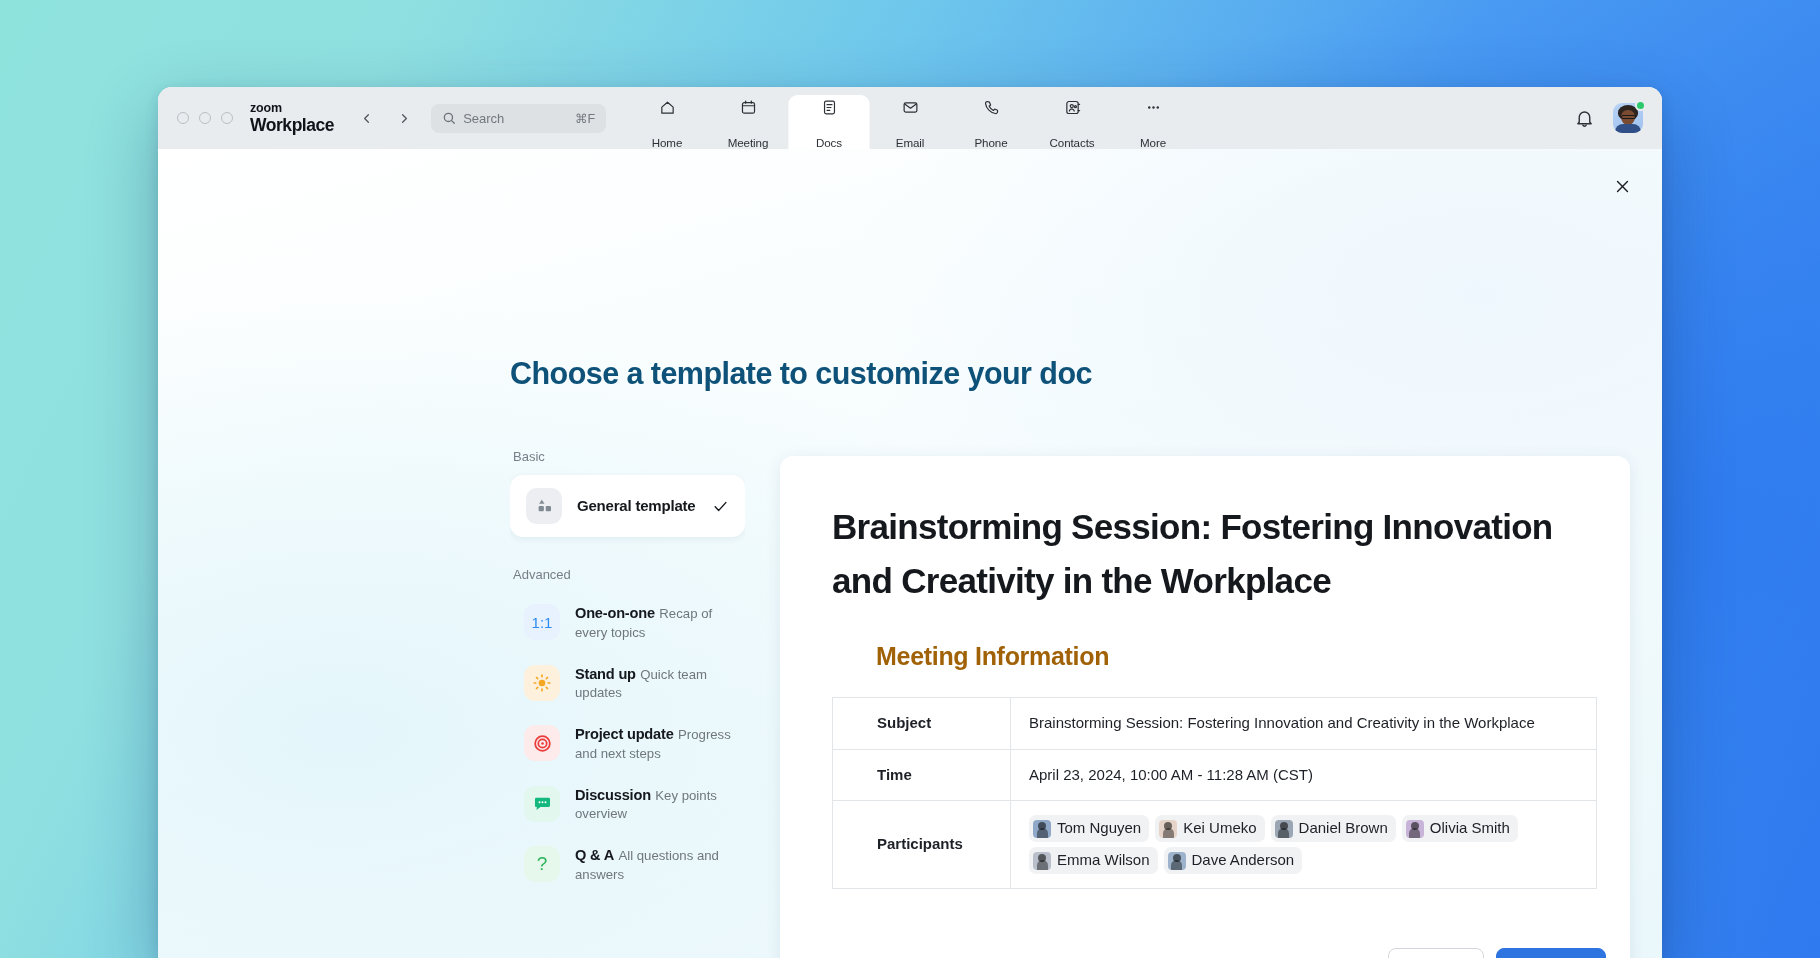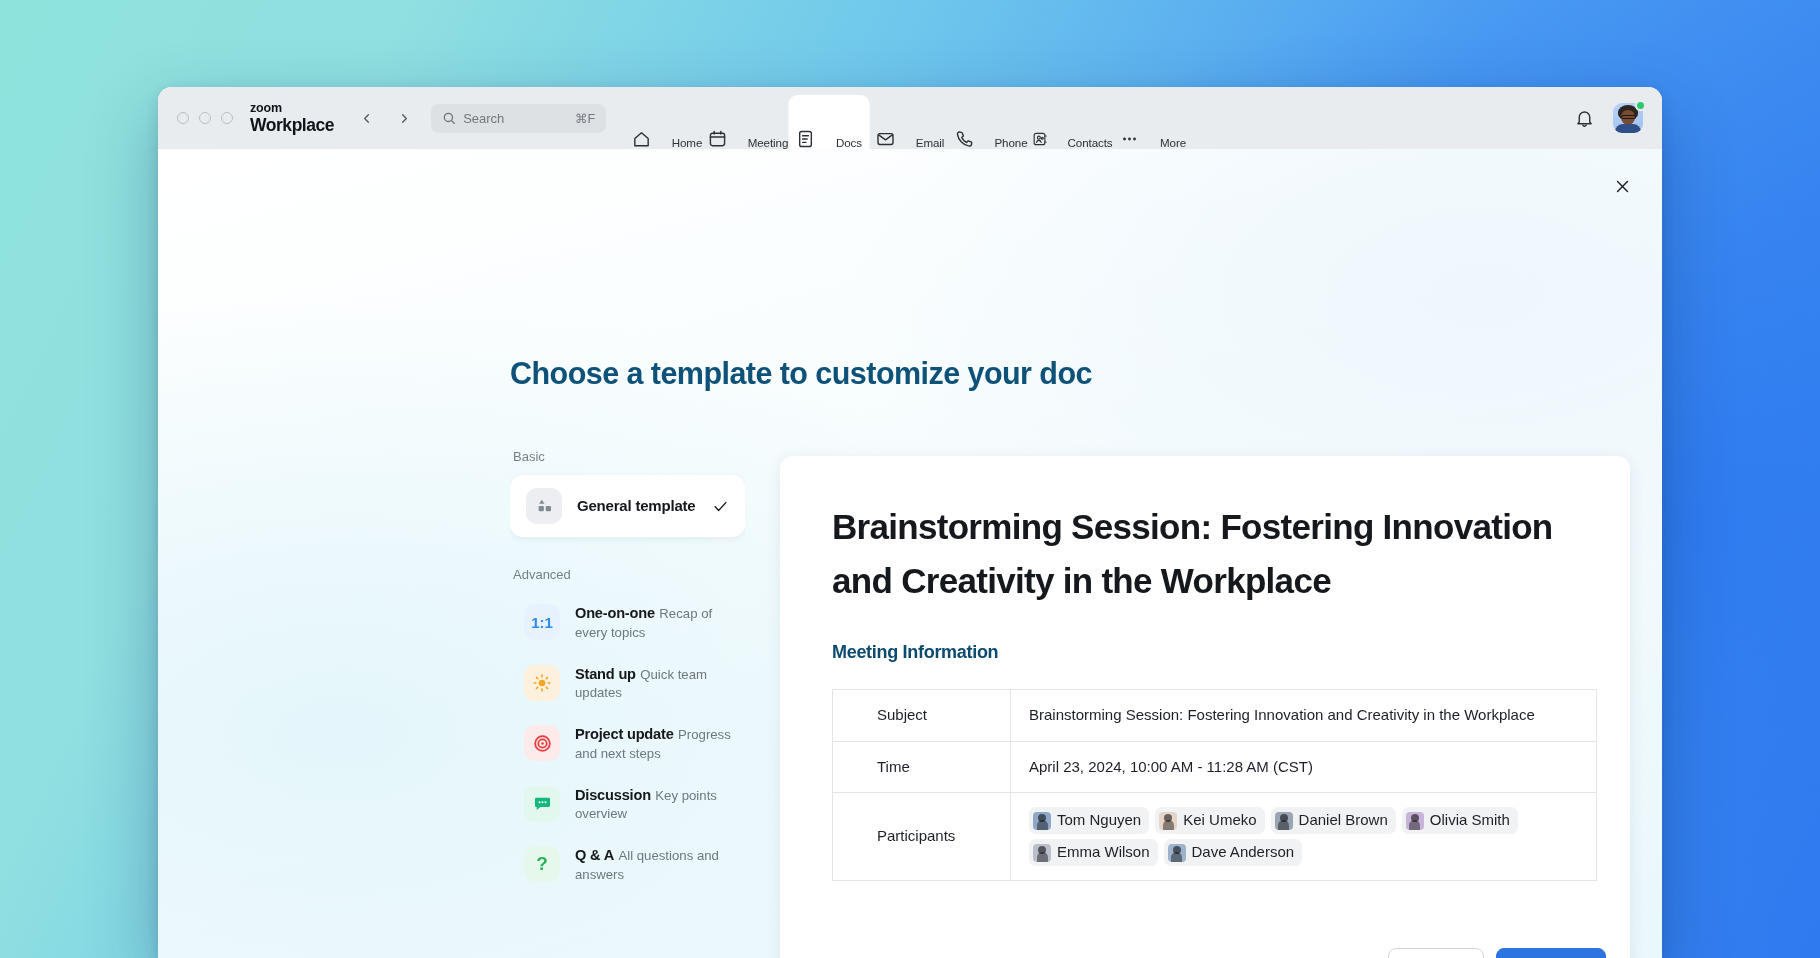--- a/index.html
+++ b/index.html
@@ -62,21 +62,21 @@
   }
   .searchbox .sph { font-size: 13px; color: #71787f; flex: 1; }
   .searchbox .kbd { font-size: 12.5px; color: #71787f; }
 
   .tabs {
     position: absolute; left: 50%; transform: translateX(-50%);
     bottom: 0; display: flex; align-items: flex-end; height: 62px;
   }
   .tab {
     width: 81px; height: 54px; border: 0; background: transparent;
-    display: flex; align-items: flex-end; justify-content: center;
+    display: flex; flex-direction: column; align-items: center; justify-content: center;
     gap: 20px; cursor: pointer; border-radius: 9px 9px 0 0; padding-top: 4px;
   }
   .tab .tlabel { font-size: 11.6px; color: #2b3137; letter-spacing: -.1px; }
   .tab.active { background: #ffffff; }
   .tab svg { display: block; }
 
   .tb-right {
     position: absolute; right: 19px; top: 0; height: 62px;
     display: flex; align-items: center; gap: 16px;
   }
@@ -145,21 +145,21 @@
     padding: 11px 14px; border-radius: 13px; cursor: pointer;
     margin-bottom: 2px;
   }
   .tpl-item.selected {
     background: #ffffff; box-shadow: 0 2px 7px rgba(20,50,80,.07);
     padding: 13px 16px;
   }
   .tpl-ico {
     width: 36px; height: 36px; border-radius: 11px; flex: 0 0 36px;
     display: flex; align-items: center; justify-content: center;
-    font-size: 15px; font-weight: 700;
+    font-size: 15px; font-weight: 400;
   }
   .tpl-text { flex: 1 1 auto; min-width: 0; }
   .tpl-name {
     font-size: 14.6px; font-weight: 700; color: #15181c;
     letter-spacing: -.2px; line-height: 1.2; margin-top: 24px;
   }
   .tpl-item.selected .tpl-name { font-size: 15px; }
   .tpl-desc { font-size: 13.2px; color: #6f777e; margin-top: 3px; line-height: 1.2; }
   .check { color: #15181c; display: flex; align-items: center; }
 
@@ -169,33 +169,33 @@
     width: 850px; bottom: -10px;
     background: #fff; border-radius: 13px 13px 0 0;
     box-shadow: 0 3px 16px rgba(25,60,95,.09);
     padding: 44px 52px 0 52px; overflow: hidden;
   }
   .doc-h1 {
     font-size: 35px; font-weight: 700; color: #15181c;
     line-height: 1.54; letter-spacing: -.7px;
   }
   .doc-h2 {
-    font-size: 18px; font-weight: 700; color: #0c4a6e;
-    letter-spacing: -.3px; margin-top: 34px;
+    font-size: 25px; font-weight: 700; color: #a16207;
+    letter-spacing: -.3px; margin-top: 34px; margin-left: 44px;
   }
   table.meeting {
     width: 765px; border-collapse: collapse; margin-top: 26px;
     table-layout: fixed;
   }
   table.meeting td {
     border: 1px solid #e3e6e9; padding: 14px 18px;
     font-size: 15px; color: #1d2127; vertical-align: middle;
     line-height: 1.52;
   }
-  table.meeting td.k { width: 178px; font-weight: 400; padding-left: 44px; }
+  table.meeting td.k { width: 178px; font-weight: 700; padding-left: 44px; }
   .chips { display: flex; flex-wrap: wrap; gap: 5px 6px; }
   .chip {
     display: inline-flex; align-items: center; gap: 6px;
     background: #f1f2f4; border-radius: 7px; padding: 2px 8px 2px 4px;
     font-size: 15px; color: #1d2127; cursor: pointer;
   }
   .chip .pic {
     width: 18px; height: 18px; border-radius: 4px; flex: 0 0 18px;
     position: relative; overflow: hidden;
   }

